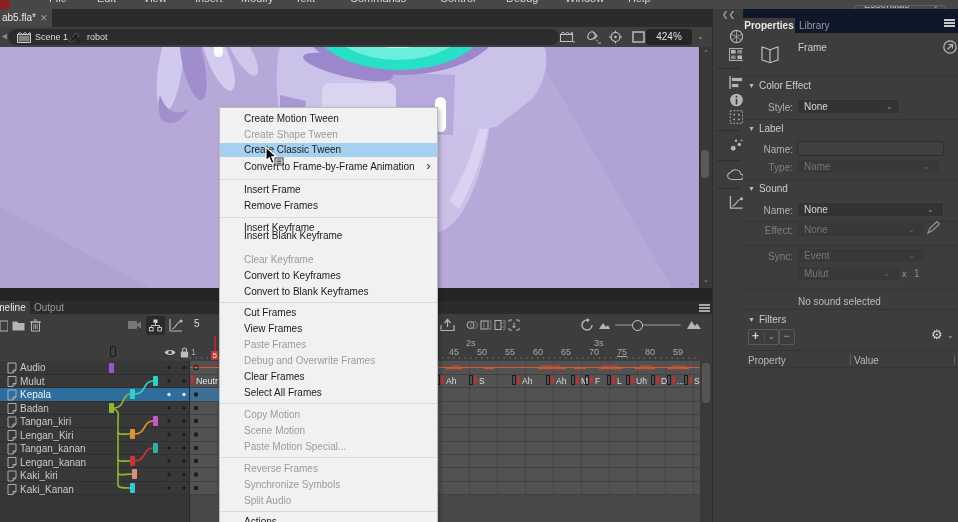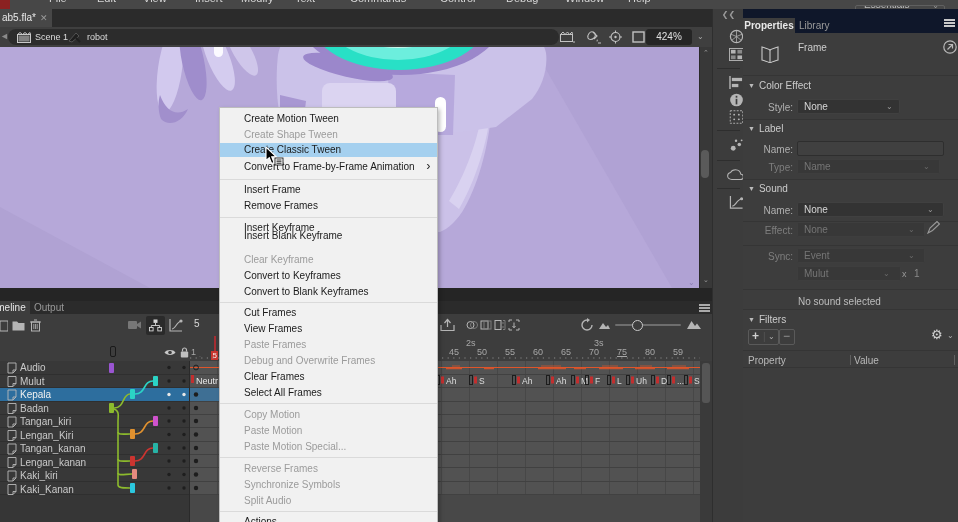--- a/index.html
+++ b/index.html
@@ -635,21 +635,21 @@
     <div class="mi" style="top:176px;">Convert to Blank Keyframes</div>
     <div class="msep" style="top:194px;"></div>
     <div class="mi" style="top:197px;">Cut Frames</div>
     <div class="mi" style="top:213px;">View Frames</div>
     <div class="mi dis" style="top:229px;">Paste Frames</div>
     <div class="mi dis" style="top:245px;">Debug and Overwrite Frames</div>
     <div class="mi" style="top:261px;">Clear Frames</div>
     <div class="mi" style="top:277px;">Select All Frames</div>
     <div class="msep" style="top:295px;"></div>
     <div class="mi dis" style="top:299px;">Copy Motion</div>
-    <div class="mi dis" style="top:315px;">Paste Motion</div>
+    <div class="mi dis" style="top:315px;">Scene Motion</div>
     <div class="mi dis" style="top:331px;">Paste Motion Special...</div>
     <div class="msep" style="top:349px;"></div>
     <div class="mi dis" style="top:353px;">Reverse Frames</div>
     <div class="mi dis" style="top:369px;">Synchronize Symbols</div>
     <div class="mi dis" style="top:385px;">Split Audio</div>
     <div class="msep" style="top:403px;"></div>
     <div class="mi" style="top:406px;">Actions...</div>
   </div>
 
   <svg class="abs" style="left:265px;top:147px" width="20" height="20" viewBox="0 0 20 20">

